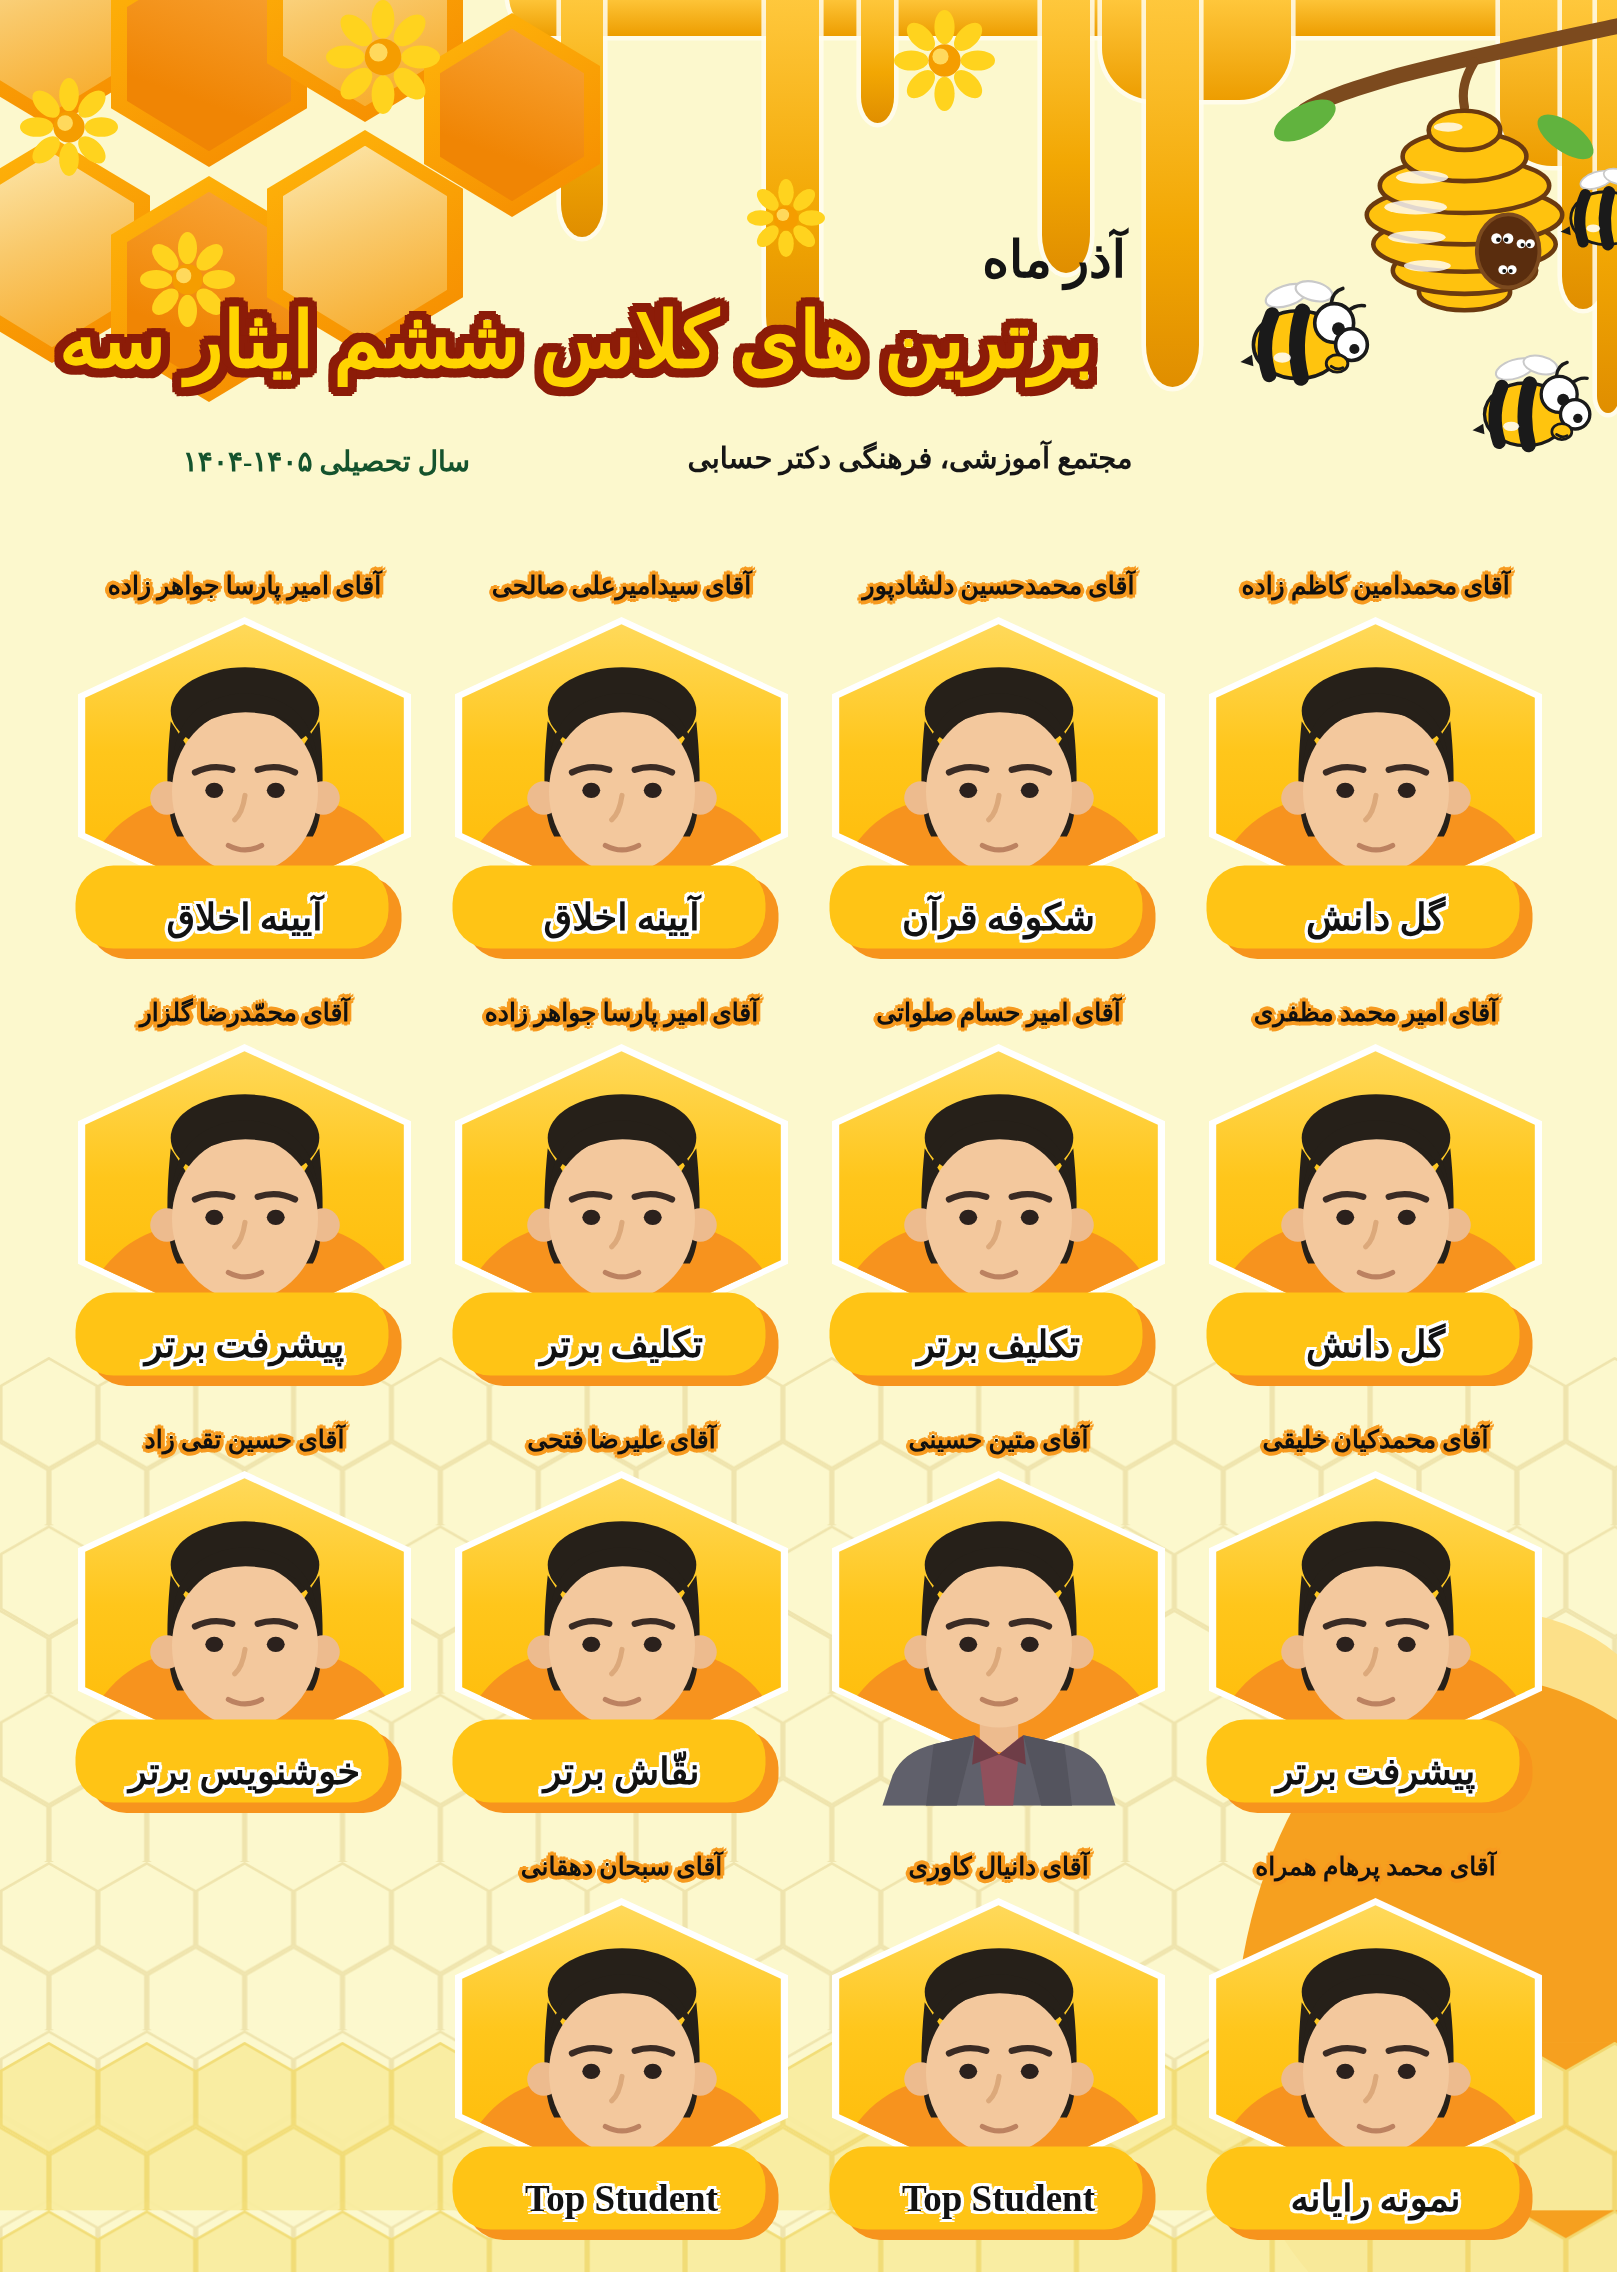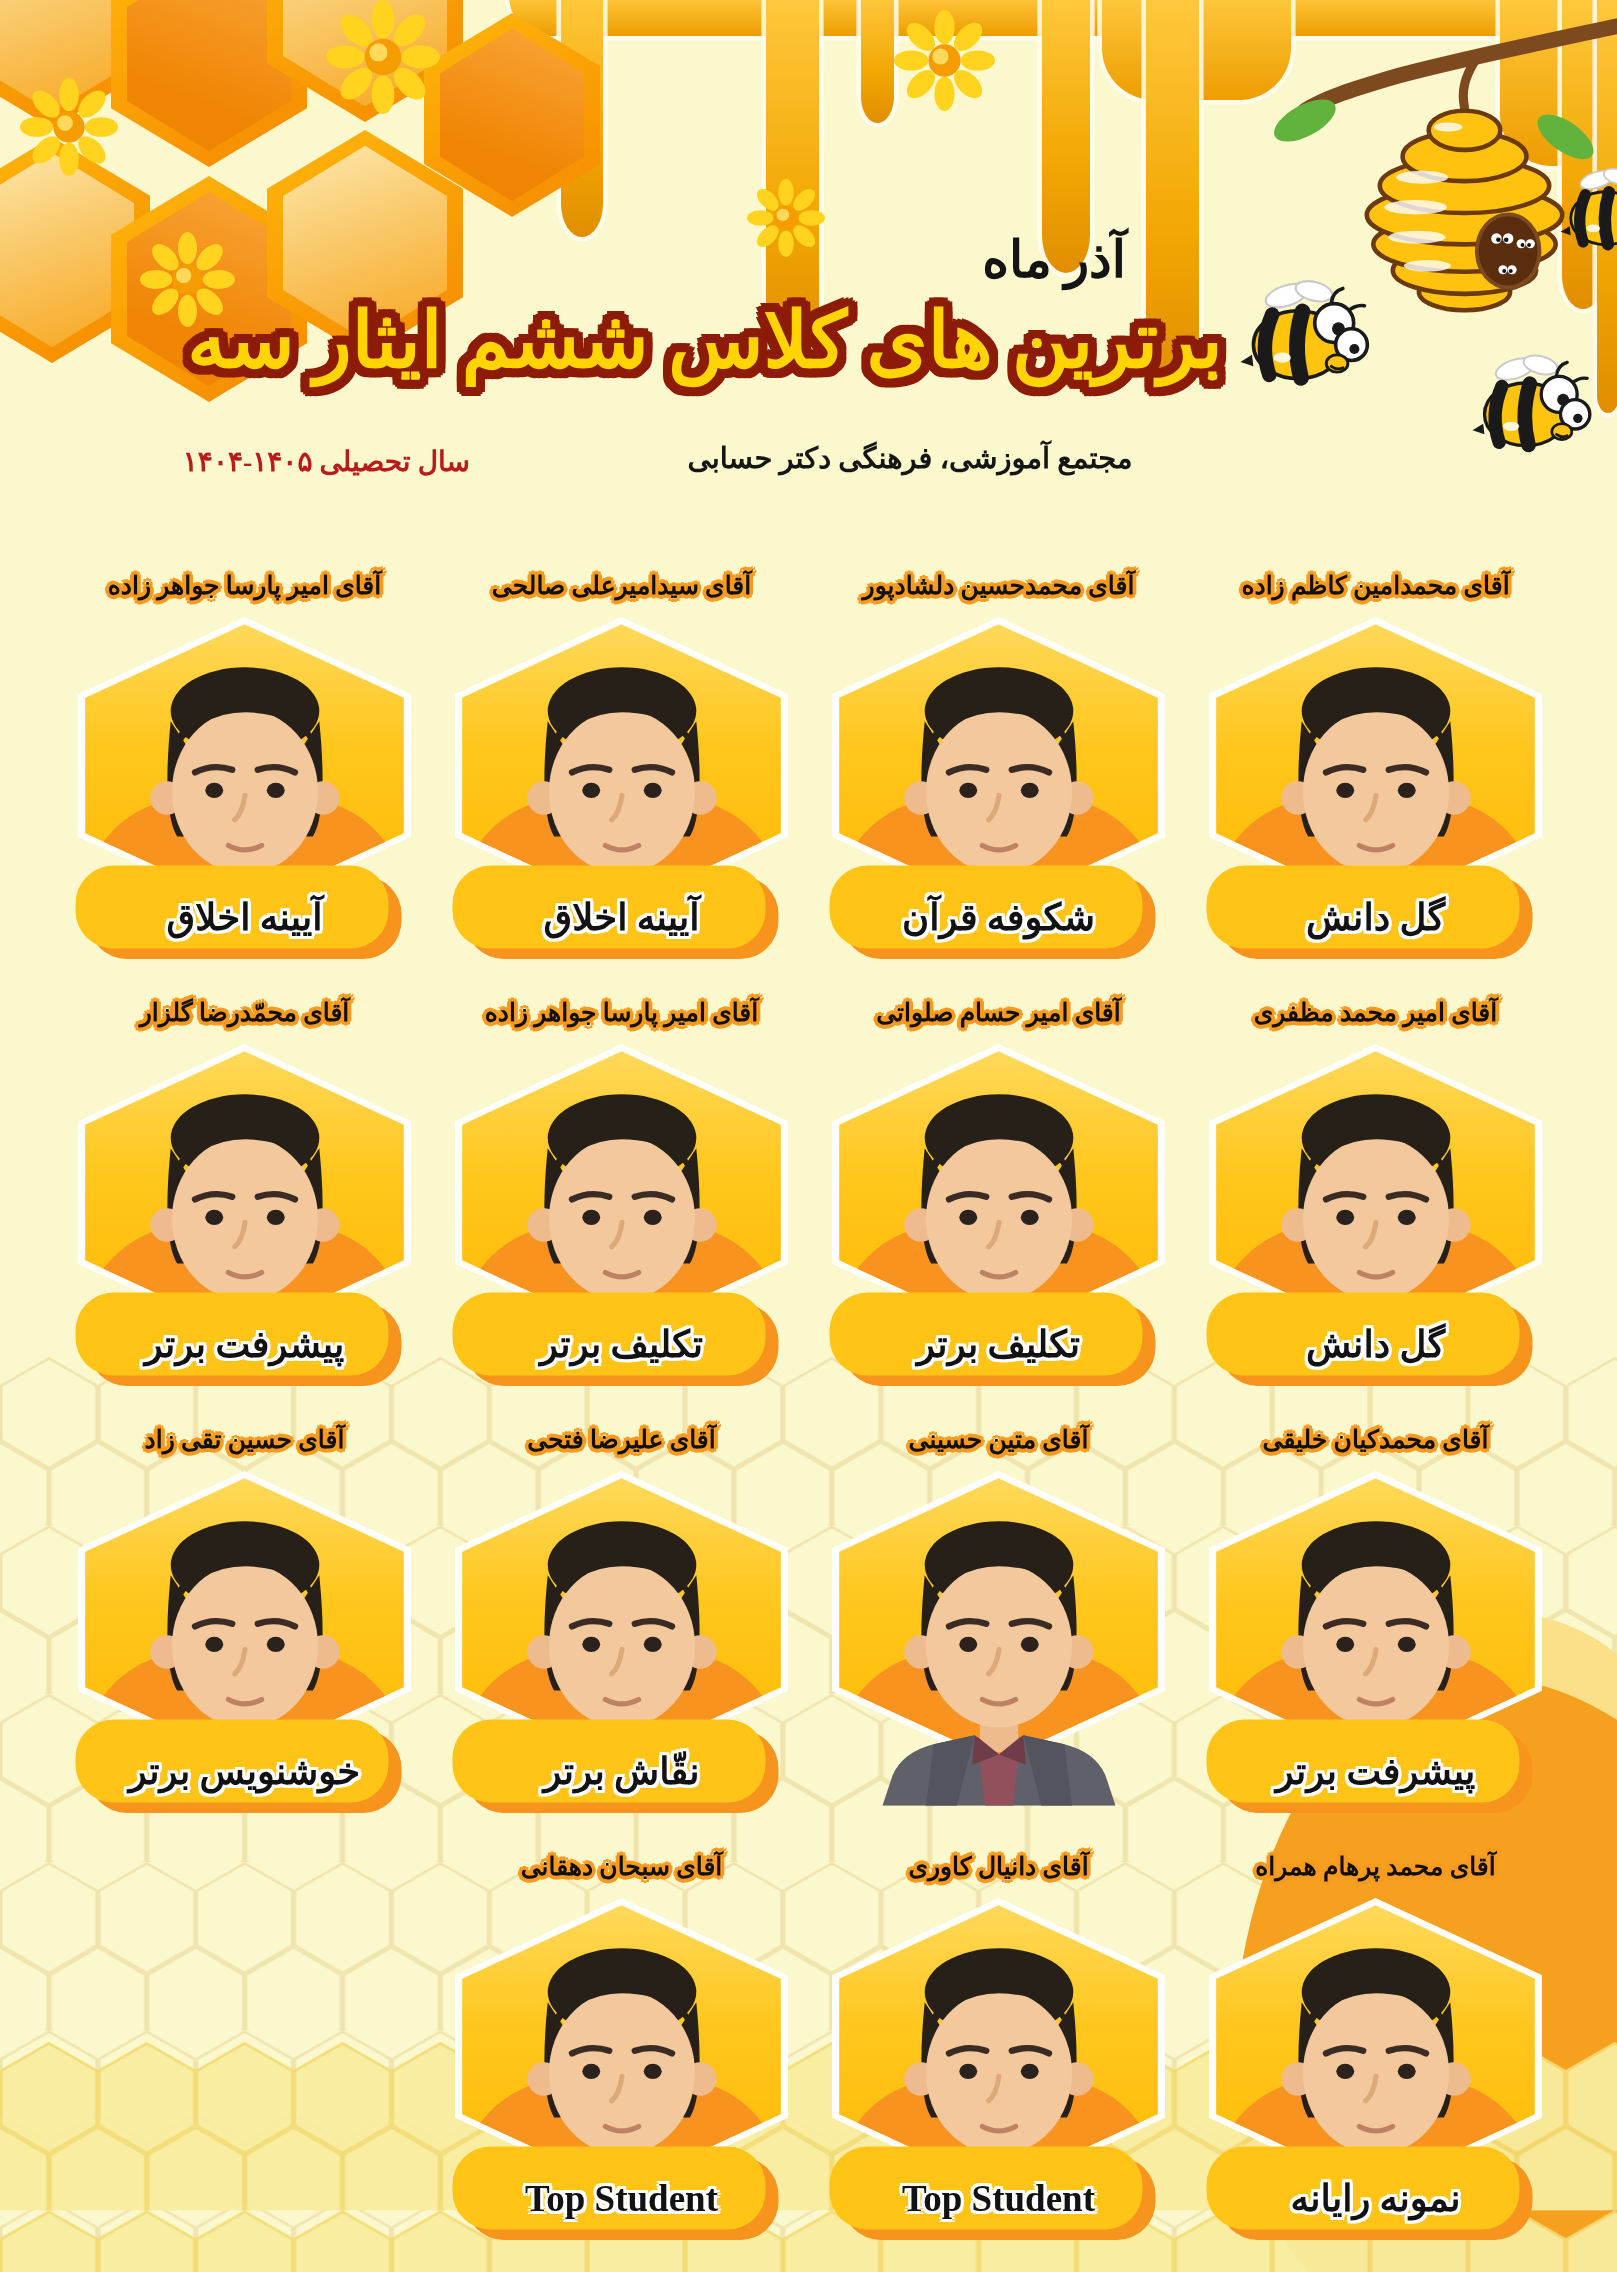--- a/index.html
+++ b/index.html
@@ -25,35 +25,35 @@
   .meltband{position:absolute;top:-3.9px;background:linear-gradient(180deg,#FFC83D,#ED9D00);
     border-radius:0 0 52px 52px; box-shadow:0 0 0 4.6px rgba(255,253,240,.85); z-index:2;}
   .scene{position:absolute;z-index:3;}
   .bee{position:absolute;z-index:4;}
   
   .month{
     position:absolute; top:230px; right:492px; z-index:6; color:#141414;
     font-size:51px; font-weight:900; white-space:nowrap;
   }
   .mainTitle{
-    position:absolute; top:282px; left:59px; width:1292px; z-index:6; text-align:center;
+    position:absolute; top:282px; left:59px; width:1292px; z-index:6; 
     font-size:78px; font-weight:900; white-space:nowrap; color:#FFD400; line-height:1.5;
     text-shadow:
       -9px 0 var(--maroon),9px 0 var(--maroon),0 -9px var(--maroon),0 9px var(--maroon),
       -6.5px -6.5px var(--maroon),6.5px -6.5px var(--maroon),-6.5px 6.5px var(--maroon),6.5px 6.5px var(--maroon),
       -9px 4.6px var(--maroon),9px 4.6px var(--maroon),-9px -4.6px var(--maroon),9px -4.6px var(--maroon),
       -4.6px 9px var(--maroon),4.6px 9px var(--maroon),-4.6px -9px var(--maroon),4.6px -9px var(--maroon);
   }
   .school{
     position:absolute; top:441px; left:672px; width:476px; z-index:6; text-align:center;
     font-size:29px; font-weight:900; color:#161616; white-space:nowrap;
   }
   .year{
     position:absolute; top:445px; left:183px; width:287px; z-index:6; text-align:right;
-    font-size:28px; font-weight:900; color:#b91c1c; white-space:nowrap;
+    font-size:28px; font-weight:900; color:#14532d; white-space:nowrap;
   }
   
   .grid{
     position:absolute; left:78px; top:571px; z-index:5;
     display:grid; grid-template-columns:repeat(4,333px); grid-auto-rows:427px;
     column-gap:44px; direction:rtl;
   }
   .card{position:relative;width:333px;height:388px;}
   .sname{
     position:absolute; top:0; left:50%; transform:translateX(-50%); z-index:4;

